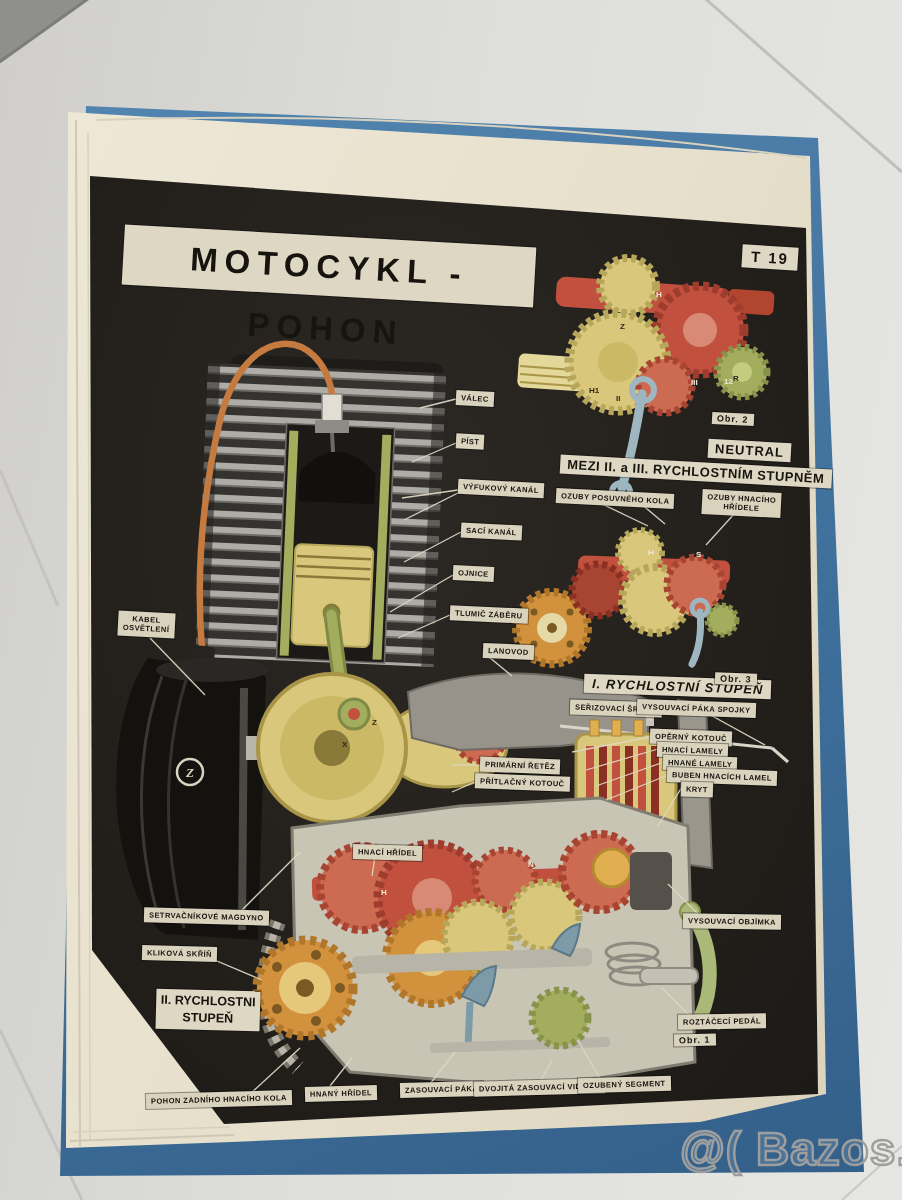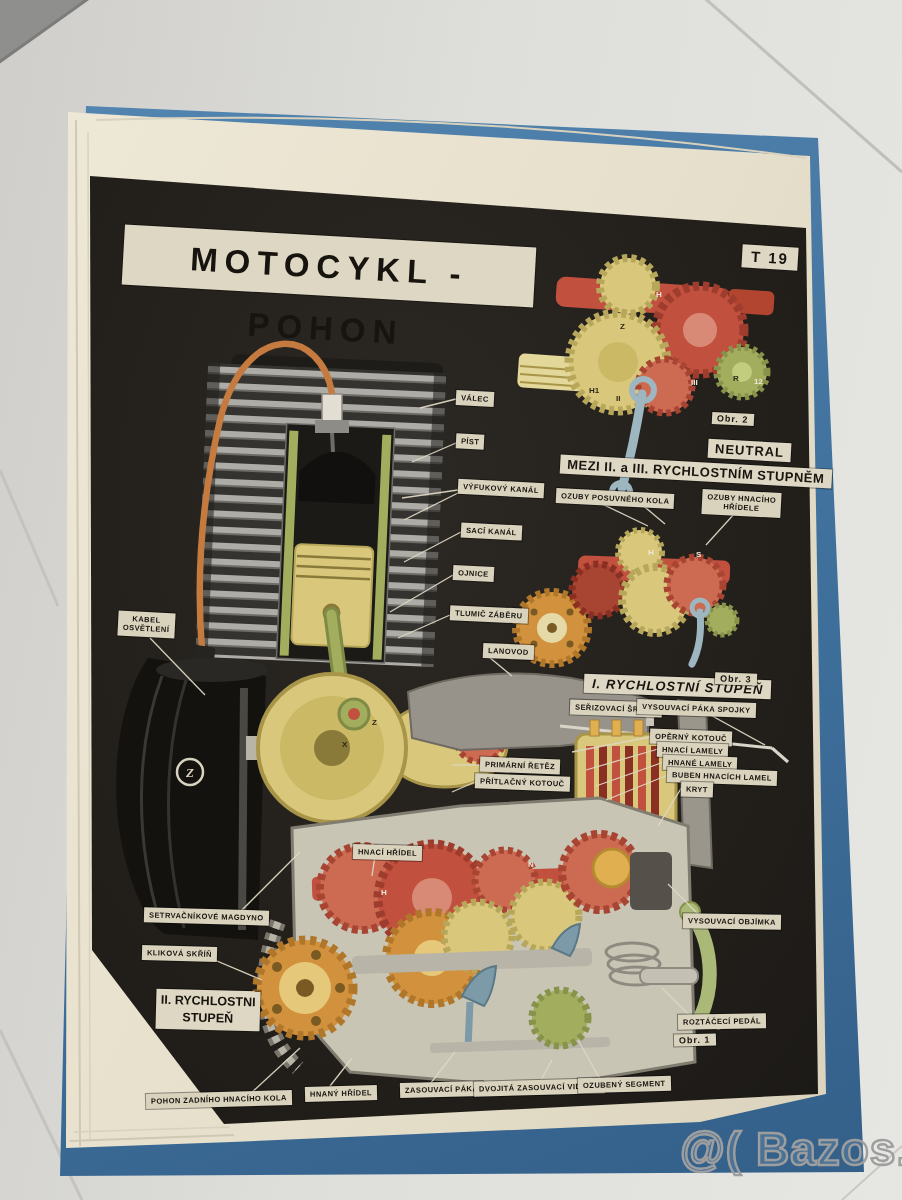--- a/index.html
+++ b/index.html
@@ -366,21 +366,21 @@
         <div class="callout" style="left: 678px; top: 1014px; transform: rotate(-1deg);">
           <div>ROZTÁČECÍ PEDÁL</div>
         </div>
       </div>
     <div id="marks-layer">
         <span class="mark mark-l" style="left: 656px; top: 290px; position: absolute;">H</span>
         <span class="mark mark-d" style="left: 620px; top: 322px; position: absolute;">Z</span>
         <span class="mark mark-d" style="left: 589px; top: 386px; position: absolute;">H1</span>
         <span class="mark mark-d" style="left: 616px; top: 394px; position: absolute;">II</span>
         <span class="mark mark-l" style="left: 691px; top: 378px; position: absolute;">III</span>
-        <span class="mark mark-l" style="left: 754px; top: 377px; position: absolute;">12</span>
+        <span class="mark mark-l" style="left: 724px; top: 377px; position: absolute;">12</span>
         <span class="mark mark-d" style="left: 733px; top: 374px; position: absolute;">R</span>
         <span class="mark mark-l" style="left: 648px; top: 548px; position: absolute;">H</span>
         <span class="mark mark-l" style="left: 696px; top: 550px; position: absolute;">S</span>
         <span class="mark mark-d" style="left: 372px; top: 718px; position: absolute;">Z</span>
         <span class="mark mark-d" style="left: 342px; top: 740px; position: absolute;">X</span>
         <span class="mark mark-l" style="left: 381px; top: 888px; position: absolute;">H</span>
         <span class="mark mark-l" style="left: 528px; top: 860px; position: absolute;">N</span>
       </div>
     <div id="figs-layer">
         <div class="figbox" style="left: 712px; top: 413px; transform: rotate(3deg);">Obr. 2</div>

